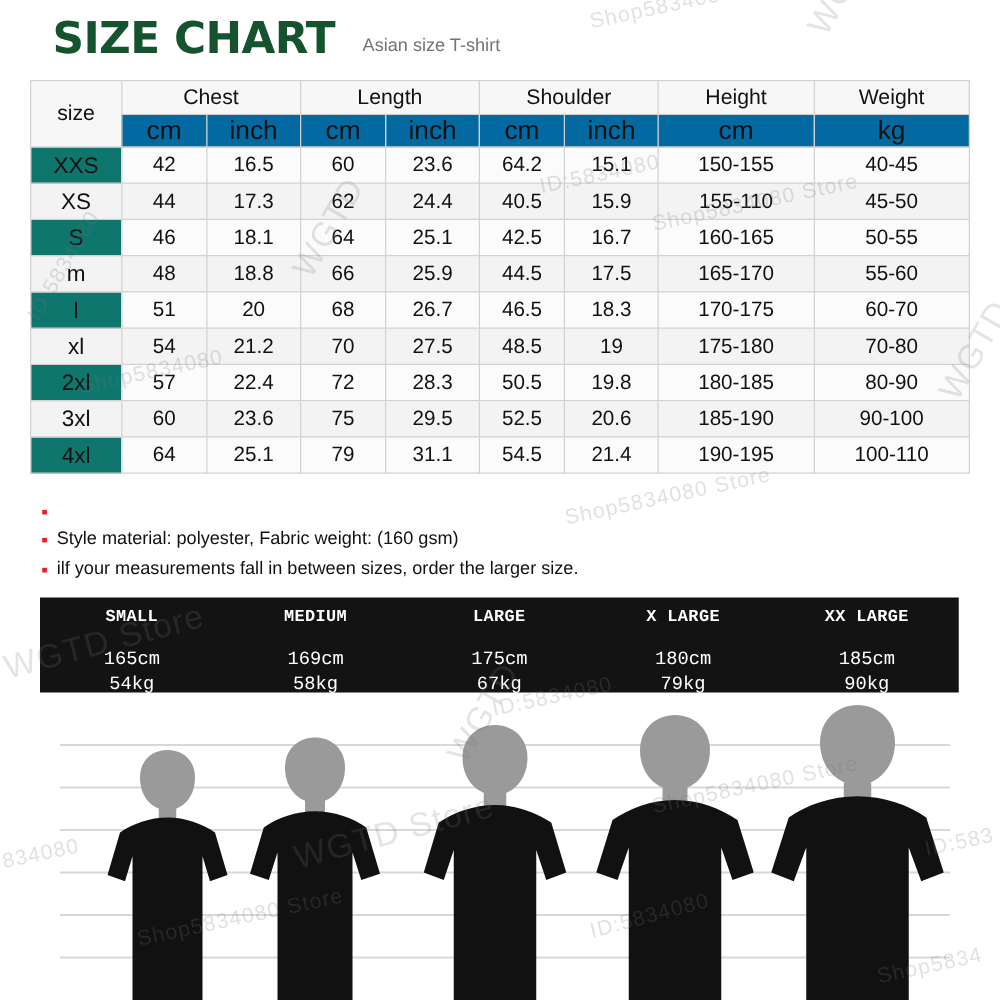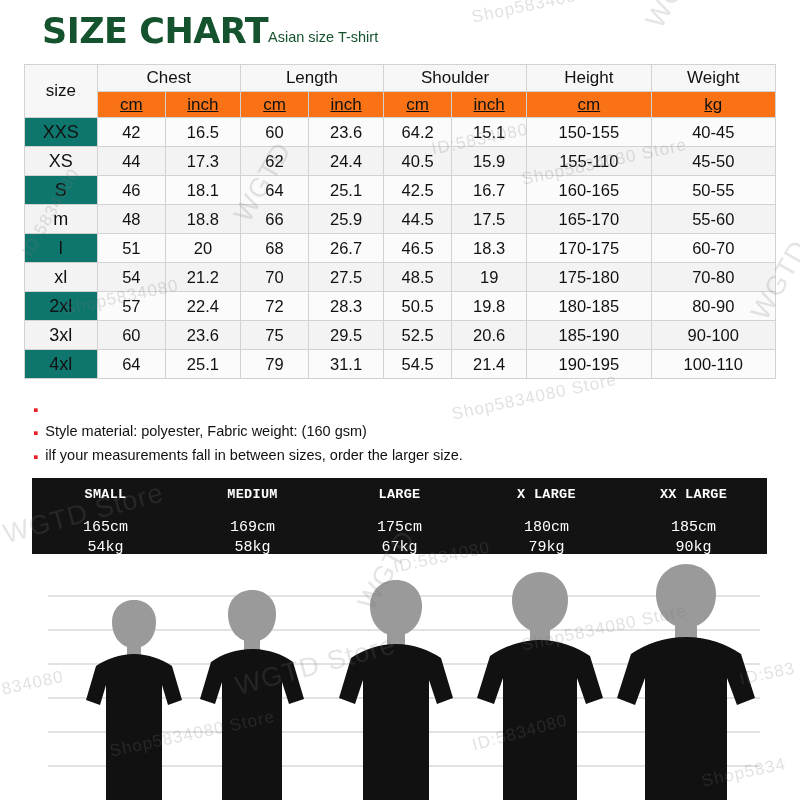--- a/index.html
+++ b/index.html
@@ -33,22 +33,22 @@
     font-family: "DejaVu Sans", sans-serif;
     font-weight: bold;
     font-size: 35px;
     letter-spacing: -0.5px;
     color: #14532d;
     line-height: 1;
   }
   .subtitle {
     font-family: "Liberation Sans", sans-serif;
     font-size: 14.5px;
-    color: #14532d;
-    margin-left: 0;
+    color: #737373;
+    margin-left: 22px;
     position: relative;
     top: -1px;
   }
 
   
   .table-wrap {
     position: absolute;
     left: 24px;
     top: 64px;
     width: 752px;
@@ -67,24 +67,23 @@
     padding: 0;
   }
   .hdr-row th {
     height: 26px;
     font-size: 17px;
     font-weight: bold;
     background: #f7f7f7;
   }
   .unit-row td {
     height: 25px;
-    font-size: 17px;
+    font-size: 21px;
     font-weight: bold;
-    background: #f97316;
-    text-decoration: underline;
+    background: #0369a1;
   }
   .size-cell {
     background: #f7f7f7;
     color: #e8202a;
     font-weight: bold;
     font-size: 20px;
     font-family: "DejaVu Sans", sans-serif;
   }
   tbody td {
     height: 28px;

